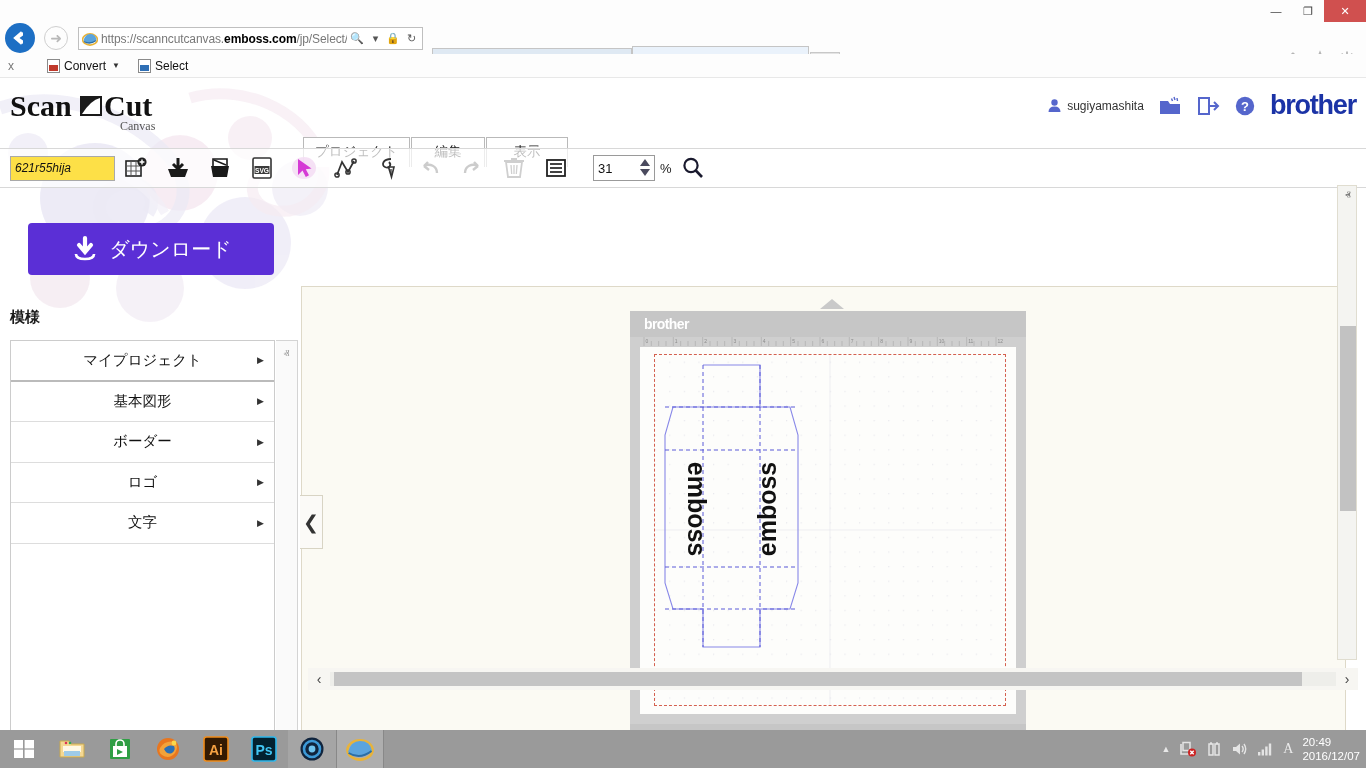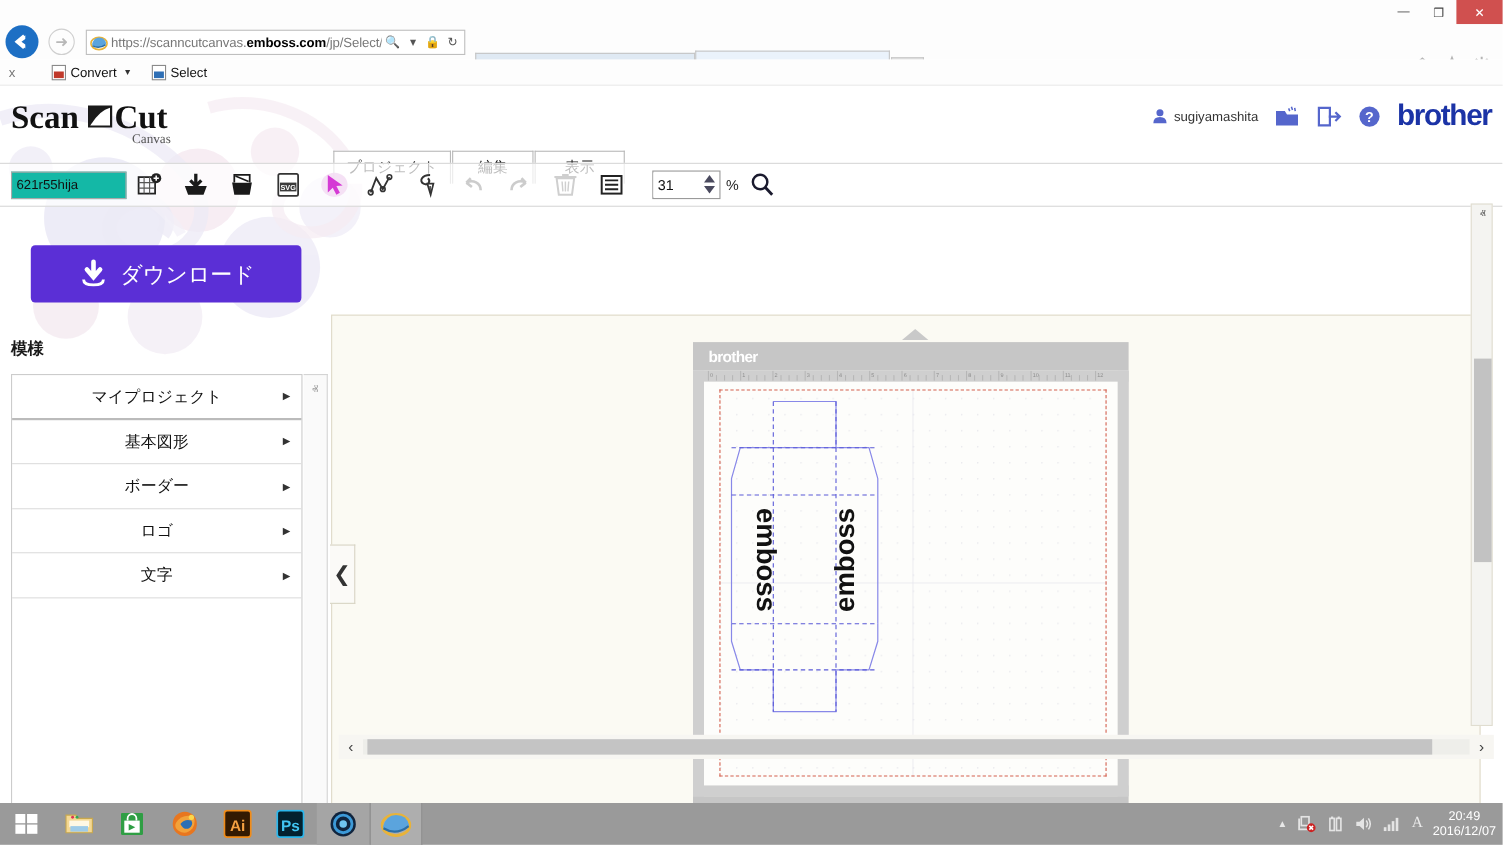--- a/index.html
+++ b/index.html
@@ -120,22 +120,22 @@
   .mtab.w3 { width: 82px; }
 
   
   .toolbar {
     position: absolute; left: 0; top: 70px; width: 1366px; height: 40px;
     border-top: 1px solid #d8d8d8; border-bottom: 1px solid #d8d8d8;
     background: rgba(255,255,255,0.72);
     display: flex; align-items: center; gap: 0px; padding-left: 10px;
   }
   .projname {
-    width: 105px; height: 25px; border: 1px solid #a9a9a9; background: #14b8a6;
-    font-size: 12px; color: #111; padding: 0 4px; font-family: "Liberation Sans", sans-serif;
+    width: 105px; height: 25px; border: 1px solid #a9a9a9; background: #fde047;
+    font-size: 12px; color: #111; padding: 0 4px; font-family: "Liberation Sans", sans-serif; font-style: italic;
   }
   .tbtn {
     width: 42px; height: 38px; display: flex; align-items: center;
     justify-content: center;
   }
   .zoombox {
     width: 62px; height: 26px; border: 1px solid #9a9a9a; background: #fff;
     display: flex; align-items: center; margin-left: 16px; position: relative;
   }
   .zoombox input {
@@ -250,21 +250,21 @@
   .tb-items { position: absolute; left: 0; top: 0; display: flex; height: 38px; }
   .tb-item {
     width: 48px; height: 38px; display: flex; align-items: center; justify-content: center;
   }
   .tb-item.active { background: #aeaeae; border-left: 1px solid #888; border-right: 1px solid #888; }
   .tb-item.running { background: #a5a5a5; }
   .tray {
     position: absolute; right: 6px; top: 0; height: 38px; display: flex;
     align-items: center; gap: 9px;
   }
-  .clock { color: #fff; font-size: 11.5px; line-height: 14px; text-align: center; }
+  .clock { color: #fff; font-size: 11.5px; line-height: 14px; text-align: left; }
   svg { display: block; }
 </style>
 </head>
 <body>
 
 <div class="titlebar">
   <div class="win-ctrls">
     <div class="win-btn">—</div>
     <div class="win-btn">❐</div>
     <div class="win-btn close">✕</div>

